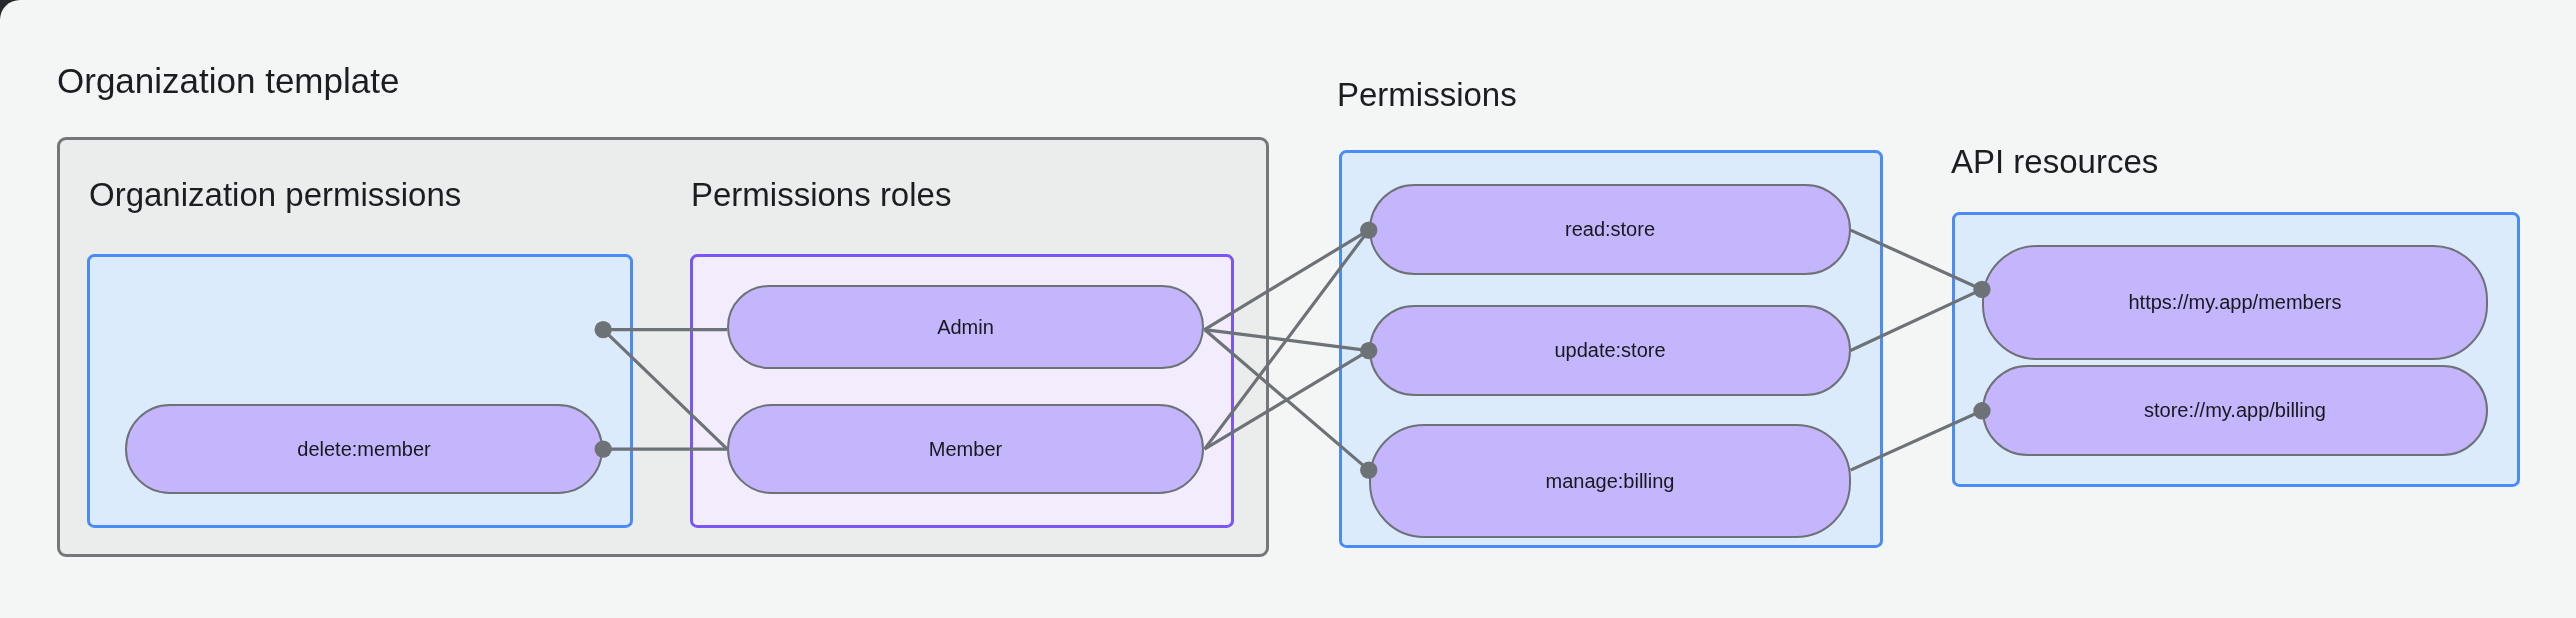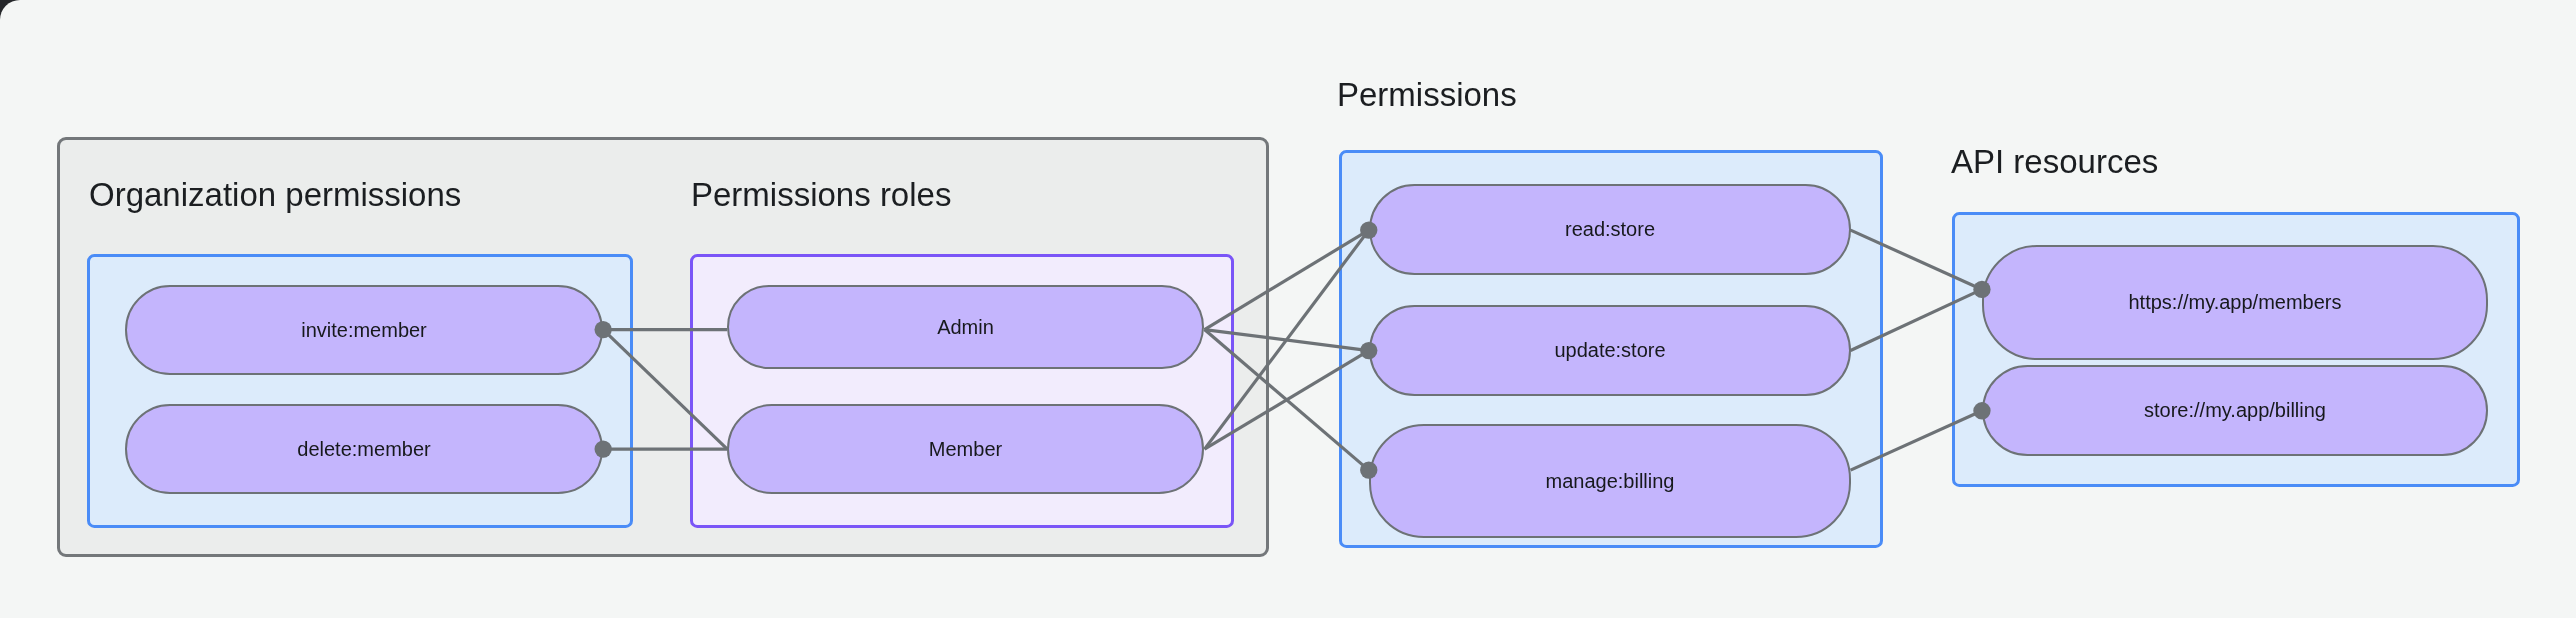--- a/index.html
+++ b/index.html
@@ -55,20 +55,21 @@
     pointer-events: none;
   }
   #edges-layer { z-index: 5; }
   #dots-layer  { z-index: 15; }
 </style>
 </head>
 <body>
 
 <div id="page">
 
+  <div class="heading page-title" style="left:57px; top:62px;">Organization template</div>
 
   <div class="group-box outer-box" style="left:57px; top:137px; width:1212px; height:420px;"></div>
 
   <div class="heading" style="left:89px; top:177px;">Organization permissions</div>
   <div class="group-box blue-box" style="left:87px; top:254px; width:546px; height:274px;"></div>
 
   <div class="heading" style="left:691px; top:177px;">Permissions roles</div>
   <div class="group-box purple-box" style="left:690px; top:254px; width:544px; height:274px;"></div>
 
   <div class="heading" style="left:1337px; top:77px;">Permissions</div>
@@ -84,21 +85,20 @@
       <line x1="1320" y1="361" x2="1500" y2="252" stroke="#6d7276" stroke-width="3.5"></line>
       <line x1="1320" y1="361" x2="1500" y2="384" stroke="#6d7276" stroke-width="3.5"></line>
       <line x1="1320" y1="361" x2="1500" y2="515" stroke="#6d7276" stroke-width="3.5"></line>
       <line x1="1320" y1="492" x2="1500" y2="252" stroke="#6d7276" stroke-width="3.5"></line>
       <line x1="1320" y1="492" x2="1500" y2="384" stroke="#6d7276" stroke-width="3.5"></line>
       <line x1="2028" y1="252" x2="2172" y2="317" stroke="#6d7276" stroke-width="3.5"></line>
       <line x1="2028" y1="384" x2="2172" y2="317" stroke="#6d7276" stroke-width="3.5"></line>
       <line x1="2028" y1="515" x2="2172" y2="450" stroke="#6d7276" stroke-width="3.5"></line>
     </svg>
 
-  <div class="pill" style="left:125px; top:285px; width:478px; height:90px;">invite:member</div>
   <div class="pill" style="left:125px; top:404px; width:478px; height:90px;">delete:member</div>
 
   <div class="pill" style="left:727px; top:285px; width:477px; height:84px;">Admin</div>
   <div class="pill" style="left:727px; top:404px; width:477px; height:90px;">Member</div>
 
   <div class="pill" style="left:1369px; top:184px; width:482px; height:91px;">read:store</div>
   <div class="pill" style="left:1369px; top:305px; width:482px; height:91px;">update:store</div>
   <div class="pill" style="left:1369px; top:424px; width:482px; height:114px;">manage:billing</div>
 
   <div class="pill" style="left:1982px; top:245px; width:506px; height:115px;">https://my.app/members</div>

